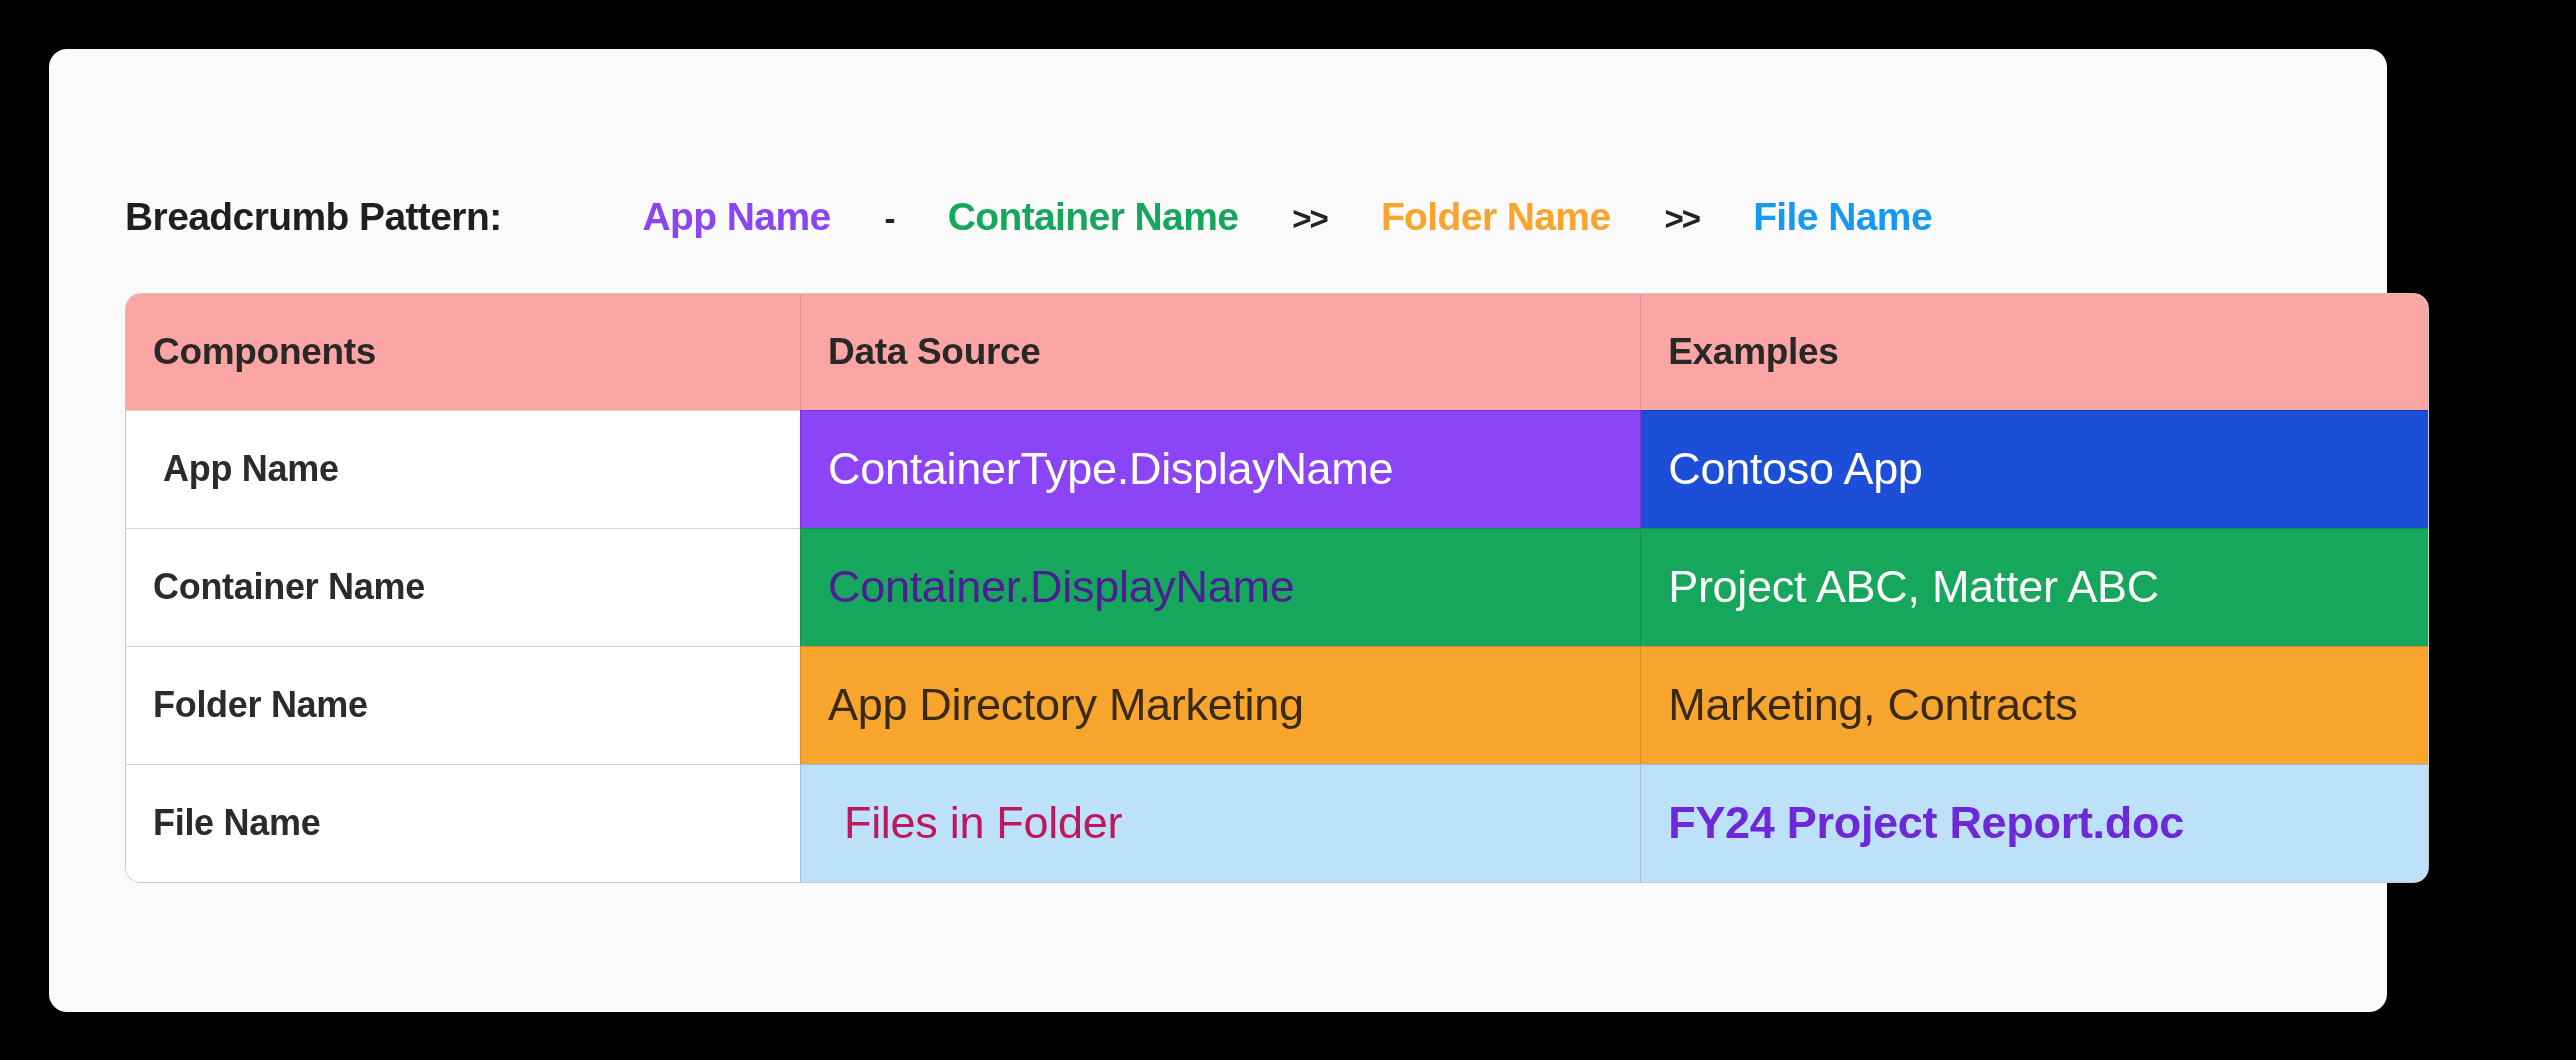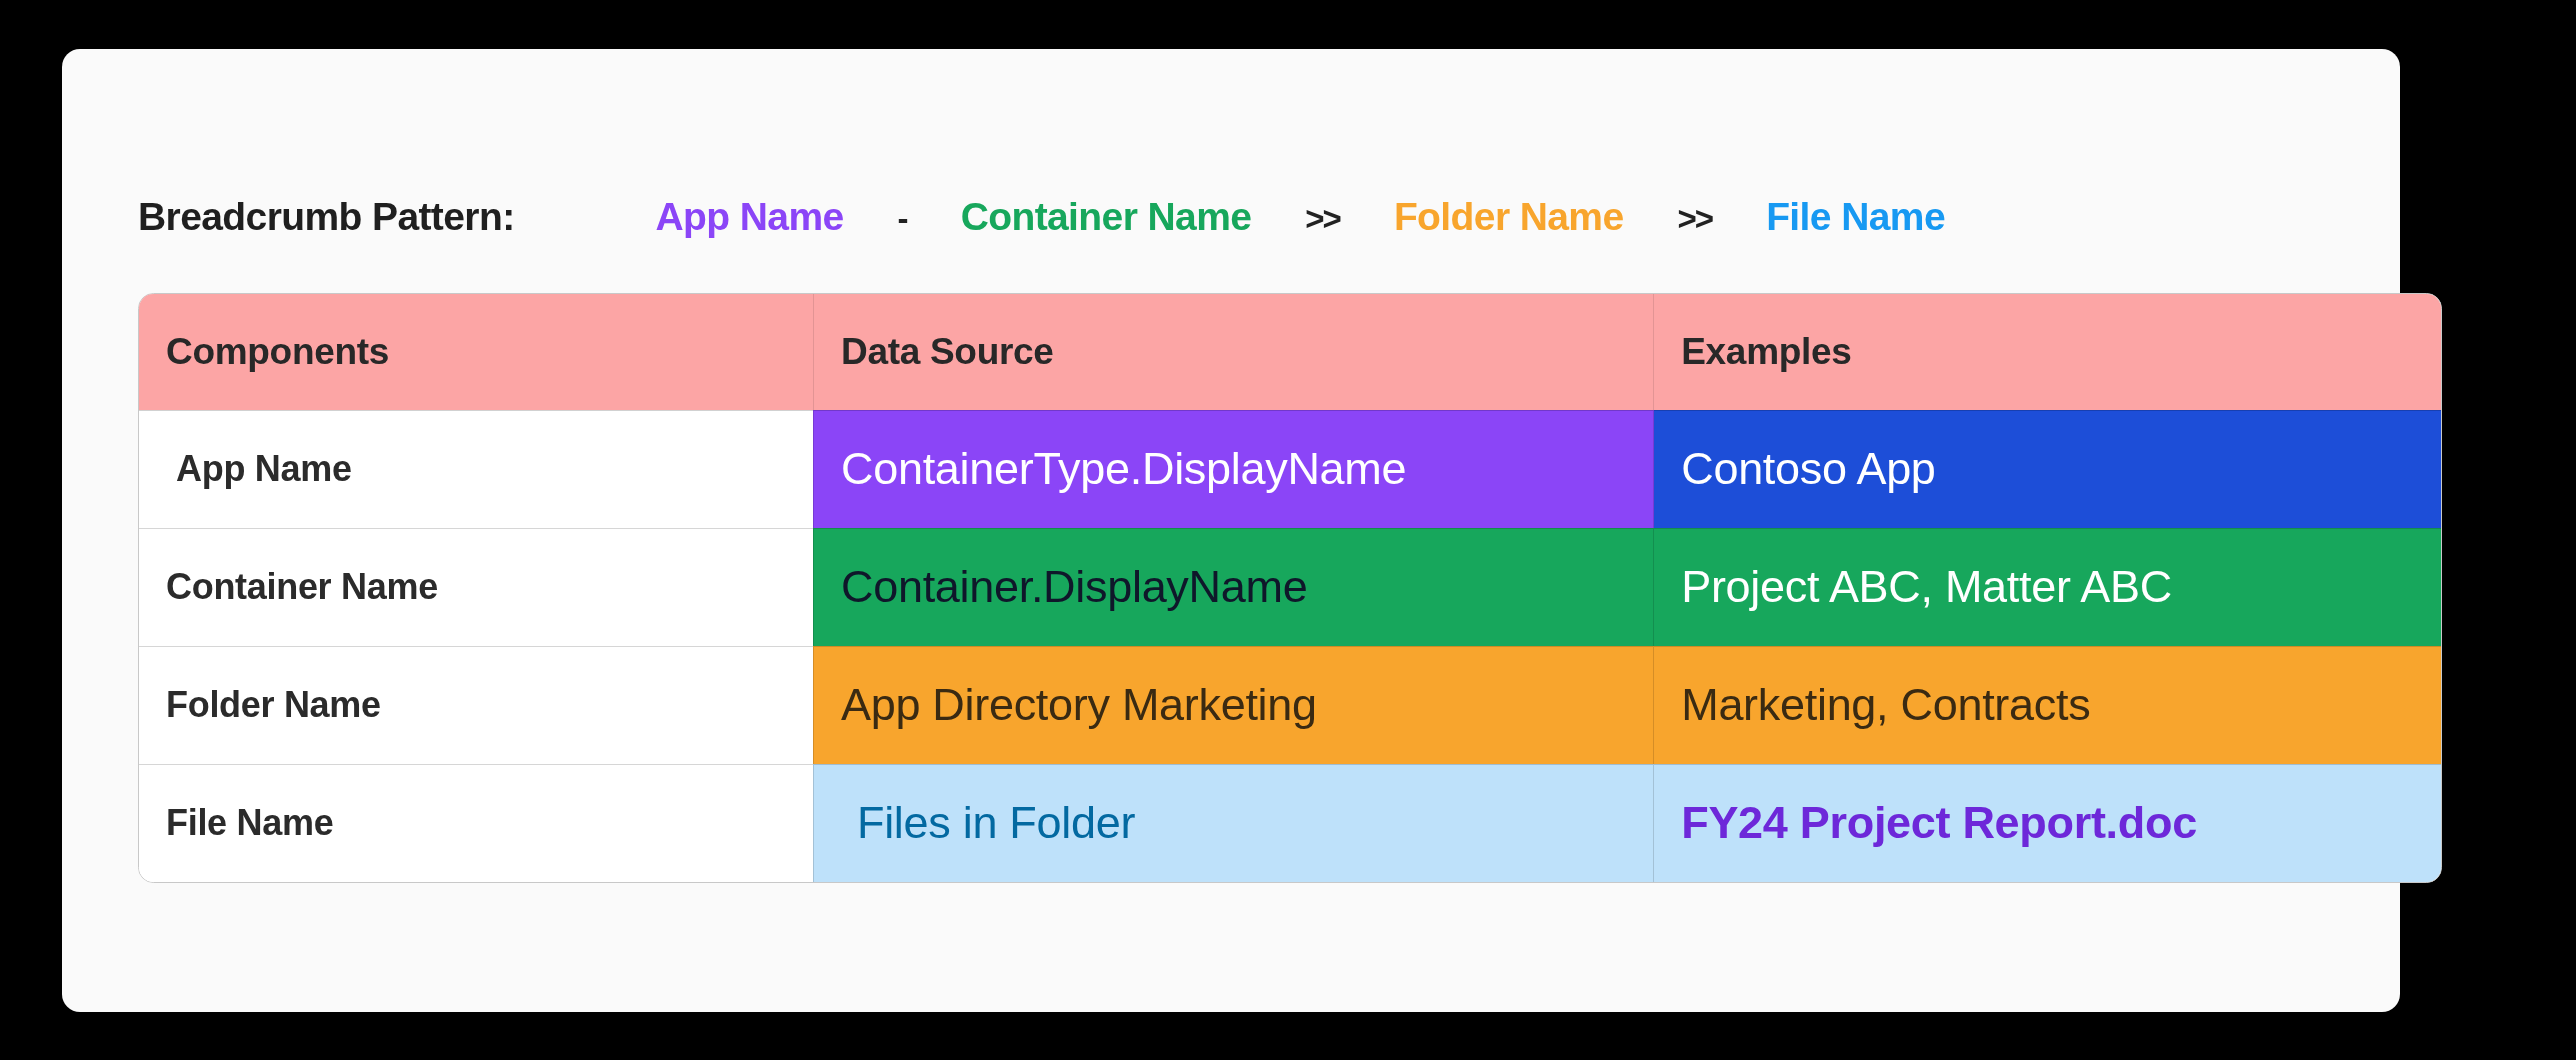--- a/index.html
+++ b/index.html
@@ -6,21 +6,21 @@
   html, body {
     width: 2576px; height: 1061px;
     background: #000000;
     font-family: "Liberation Sans", sans-serif;
     overflow: hidden;
   }
   .stage { position: relative; width: 2576px; height: 1061px; }
 
   .card {
     position: absolute;
-    left: 62px; top: 49px;
+    left: 49px; top: 49px;
     width: 2338px; height: 963px;
     background: #FAFAFA;
     border-radius: 18px;
     box-shadow: 0 3.6px 24px rgba(0,0,0,0.45);
   }
 
   .content { padding: 0 76px; }
 
   
   .crumb-row {
@@ -138,31 +138,31 @@
               </tr>
           </thead>
           <tbody>
               <tr>
                 <td class="comp-cell row1-indent">App Name</td>
                 <td style="background: rgb(139, 69, 247); color: rgb(255, 255, 255);">ContainerType.DisplayName</td>
                 <td style="background: #1d4ed8; color: rgb(255, 255, 255);">Contoso App</td>
               </tr>
               <tr>
                 <td class="comp-cell">Container Name</td>
-                <td style="background: rgb(23, 167, 92); color: #0f172a;">Container.DisplayName</td>
+                <td style="background: rgb(23, 167, 92); color: #4c1d95;">Container.DisplayName</td>
                 <td style="background: rgb(23, 167, 92); color: rgb(255, 255, 255);">Project ABC, Matter ABC</td>
               </tr>
               <tr>
                 <td class="comp-cell">Folder Name</td>
                 <td style="background: rgb(248, 165, 45); color: rgb(58, 42, 18);">App Directory Marketing</td>
                 <td style="background: rgb(248, 165, 45); color: rgb(58, 42, 18);">Marketing, Contracts</td>
               </tr>
               <tr>
                 <td class="comp-cell">File Name</td>
-                <td style="background: rgb(190, 225, 250); color: #0369a1; padding-left: 43px;">Files in Folder</td>
+                <td style="background: rgb(190, 225, 250); color: #be185d; padding-left: 43px;">Files in Folder</td>
                 <td style="background: rgb(190, 225, 250); color: #6d28d9; font-weight: bold;">FY24 Project Report.doc</td>
               </tr>
             </tbody>
         </table>
       </div>
 
     </div>
   </div>
 </div>
 

